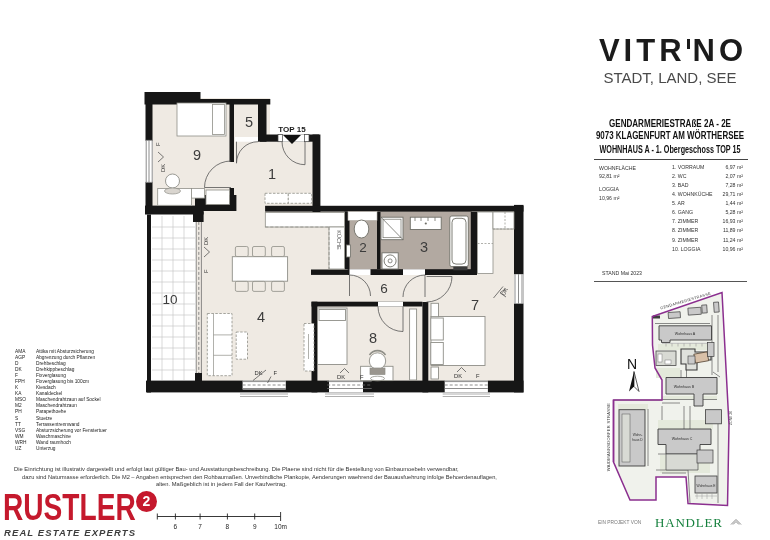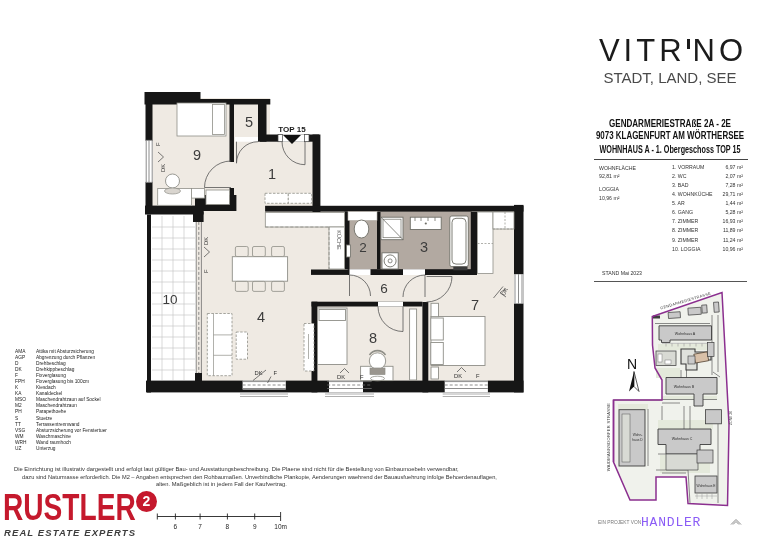--- a/index.html
+++ b/index.html
@@ -309,21 +309,21 @@
     <text x="175.4" y="529">6</text>
     <text x="200.1" y="529">7</text>
     <text x="227.4" y="529">8</text>
     <text x="254.7" y="529">9</text>
     <text x="280.6" y="529">10m</text>
   </g>
 
   <path d="M731 524.5 L736 519.5 L741 524.5 M733 524.5 L736 521.5 L739 524.5" stroke="#8a8a8a" stroke-width="1" fill="none"></path>
 </svg>
 
-<div class="abs" style="left:594px;top:33px;width:158px;text-align:center;color:#1b1b1b;">
+<div class="abs" style="left:594px;top:33px;width:158px;text-align:center;color:#1b1b1b;font-weight:bold;">
   <div style="font-size:31px;letter-spacing:4px;white-space:nowrap;">VITR<span style="display:inline-block;width:3px;height:10px;background:#1b1b1b;margin:0 3px 12px 1px;"></span>NO</div>
 </div>
 <div class="abs" style="left:594px;top:69px;width:152px;text-align:center;font-size:15px;letter-spacing:0px;color:#4a4a4a;">STADT, LAND, SEE</div>
 
 <div class="abs" style="left:470px;top:117px;width:400px;text-align:center;font-weight:bold;font-size:11px;color:#111;white-space:nowrap;transform:scaleX(0.733);">GENDARMERIESTRAßE 2A - 2E</div>
 <div class="abs" style="left:470px;top:129px;width:400px;text-align:center;font-weight:bold;font-size:10.5px;color:#111;white-space:nowrap;transform:scaleX(0.757);">9073 KLAGENFURT AM WÖRTHERSEE</div>
 <div class="abs" style="left:470px;top:144px;width:400px;text-align:center;font-weight:bold;font-size:10px;color:#111;white-space:nowrap;transform:scaleX(0.721);">WOHNHAUS A - 1. Obergeschoss TOP 15</div>
 <div class="abs" style="left:593.6px;top:158.5px;width:154px;border-top:1px solid #444;"></div>
 
 <div class="abs" style="left:599px;top:164.5px;font-size:5.2px;color:#333;">WOHNFLÄCHE</div>
@@ -341,21 +341,21 @@
   <div><span style="float:left">7. ZIMMER</span><span style="float:right">16,93 m²</span><br clear="all"></div>
   <div><span style="float:left">8. ZIMMER</span><span style="float:right">11,89 m²</span><br clear="all"></div>
   <div><span style="float:left">9. ZIMMER</span><span style="float:right">11,24 m²</span><br clear="all"></div>
   <div><span style="float:left">10. LOGGIA</span><span style="float:right">10,96 m²</span><br clear="all"></div>
 </div>
 
 <div class="abs" style="left:602px;top:269.5px;font-size:5.2px;color:#333;">STAND Mai 2023</div>
 <div class="abs" style="left:594px;top:280.5px;width:153px;border-top:1.2px solid #555;"></div>
 
 <div class="abs" style="left:598px;top:520px;font-size:4.8px;letter-spacing:0px;color:#777;">EIN PROJEKT VON</div>
-<div class="abs" style="left:641px;top:515px;font-size:13px;letter-spacing:0.8px;color:#8b5cf6;font-family:Liberation Mono, monospace;">HANDLER</div>
+<div class="abs" style="left:655px;top:515px;font-size:13px;letter-spacing:0.8px;color:#15803d;font-family:Liberation Serif, serif;">HANDLER</div>
 
 <div class="abs" style="left:15px;top:349px;font-size:4.8px;color:#222;line-height:6.04px;width:130px;">
   <div><span style="display:inline-block;width:21px;">AMA</span>Attika mit Absturzsicherung</div>
   <div><span style="display:inline-block;width:21px;">AGP</span>Abgrenzung durch Pflanzen</div>
   <div><span style="display:inline-block;width:21px;">D</span>Drehbeschlag</div>
   <div><span style="display:inline-block;width:21px;">DK</span>Drehkippbeschlag</div>
   <div><span style="display:inline-block;width:21px;">F</span>Fixverglasung</div>
   <div><span style="display:inline-block;width:21px;">FPH</span>Fixverglasung bis 100cm</div>
   <div><span style="display:inline-block;width:21px;">K</span>Kiesdach</div>
   <div><span style="display:inline-block;width:21px;">KA</span>Kanaldeckel</div>

